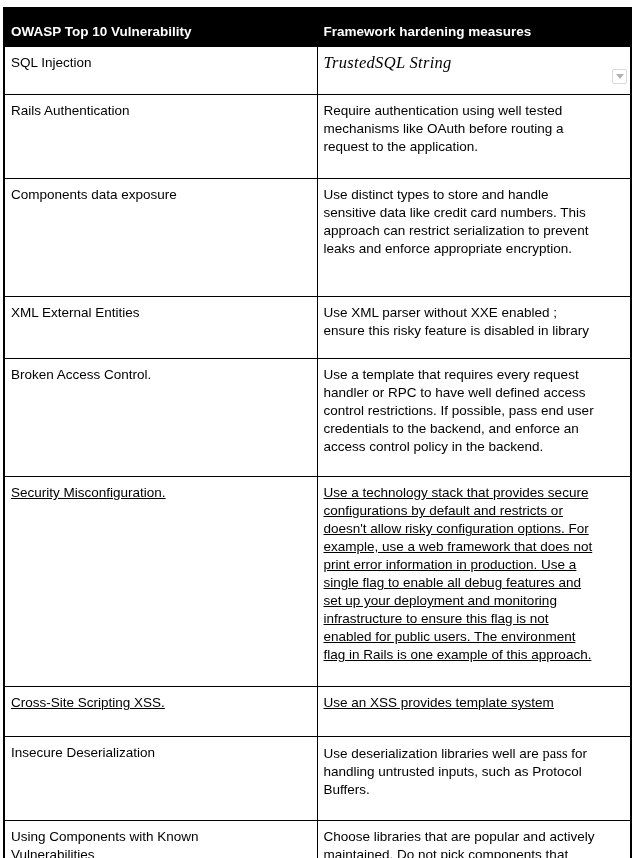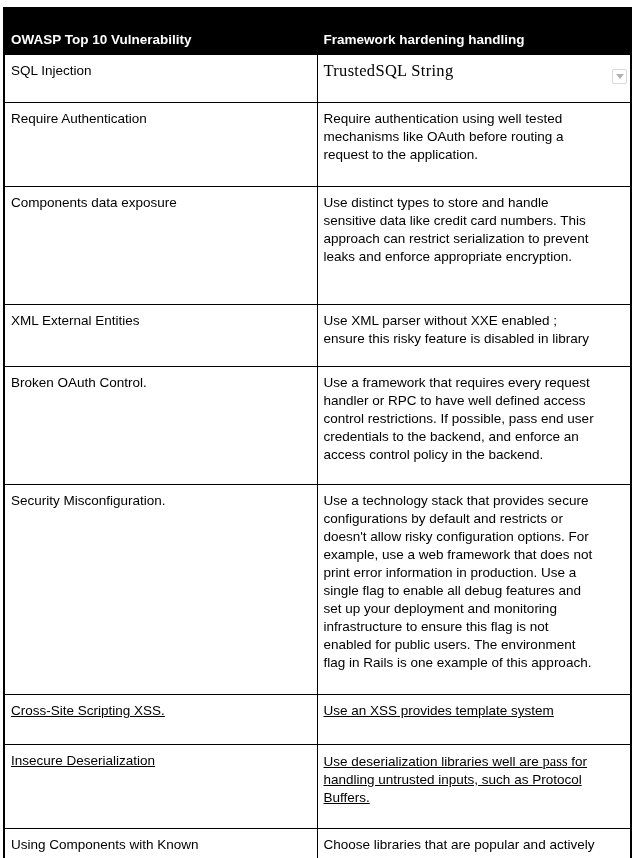--- a/index.html
+++ b/index.html
@@ -32,52 +32,53 @@
   col.col-left  { width: 313px; }
   col.col-right { width: 314px; }
   th {
     background: #000000;
     color: #ffffff;
     font-size: 13.5px;
     font-weight: bold;
     text-align: left;
     height: 29px;
     vertical-align: middle;
-    padding: 16px 6px 0 6px;
+    padding: 8px 6px 0 6px;
     border: 1.5px solid #000000;
   }
   td {
     border: 1.5px solid #000000;
     vertical-align: top;
     font-size: 13.5px;
     line-height: 18px;
     padding: 7px 8px 6px 6px;
     white-space: pre-line;
     word-wrap: break-word;
     margin-left: 15px;
   }
   
   tbody tr:nth-child(1)  td { height: 34px; }
   tbody tr:nth-child(2)  td { height: 70px; }
   tbody tr:nth-child(3)  td { height: 104px; }
   tbody tr:nth-child(4)  td { height: 48px; }
   tbody tr:nth-child(5)  td { height: 104px; }
-  tbody tr:nth-child(6)  td { height: 196px; }
+  tbody tr:nth-child(6)  td { height: 196px; text-decoration: underline; }
   tbody tr:nth-child(7)  td { height: 36px; text-decoration: underline; }
-  tbody tr:nth-child(8)  td { height: 70px; text-decoration: underline; }
+  tbody tr:nth-child(8)  td { height: 70px; }
   tbody tr:nth-child(9)  td { height: 86px; }
   tbody tr:nth-child(10) td { height: 65px; }
 
   .serif-seg {
     font-family: "Liberation Serif", serif;
     font-size: 14.5px;
   }
   tbody tr:nth-child(1) .serif-seg {
     font-size: 16.5px;
     letter-spacing: 0.3px;
+    font-style: italic;
   }
   .comment-marker {
     position: absolute;
     left: 612px;
     top: 69px;
     width: 15px;
     height: 15px;
     box-sizing: border-box;
     background: #ffffff;
     border: 1px solid #dadada;
@@ -105,50 +106,50 @@
     <colgroup>
       <col class="col-left">
       <col class="col-right">
     </colgroup>
     <thead>
       <tr>
         <th>
           <span>OWASP Top 10 Vulnerability</span>
         </th>
         <th>
-          <span>Framework hardening handling</span>
+          <span>Framework hardening measures</span>
         </th>
       </tr>
     </thead>
     <tbody id="table-body">
         <tr>
           <td>SQL Injection</td>
           <td><span class="serif-seg">TrustedSQL String</span></td>
         </tr>
         <tr>
-          <td>Require Authentication</td>
+          <td>Rails Authentication</td>
           <td><span>Require authentication using well tested
 mechanisms like OAuth before routing a
 request to the application.</span></td>
         </tr>
         <tr>
           <td>Components data exposure</td>
           <td><span>Use distinct types to store and handle
 sensitive data like credit card numbers. This
 approach can restrict serialization to prevent
 leaks and enforce appropriate encryption.</span></td>
         </tr>
         <tr>
           <td>XML External Entities</td>
           <td><span>Use XML parser without XXE enabled ;
 ensure this risky feature is disabled in library</span></td>
         </tr>
         <tr>
-          <td>Broken OAuth Control.</td>
-          <td><span>Use a framework that requires every request
+          <td>Broken Access Control.</td>
+          <td><span>Use a template that requires every request
 handler or RPC to have well defined access
 control restrictions. If possible, pass end user
 credentials to the backend, and enforce an
 access control policy in the backend.</span></td>
         </tr>
         <tr>
           <td>Security Misconfiguration.</td>
           <td><span>Use a technology stack that provides secure
 configurations by default and restricts or
 doesn't allow risky configuration options. For

